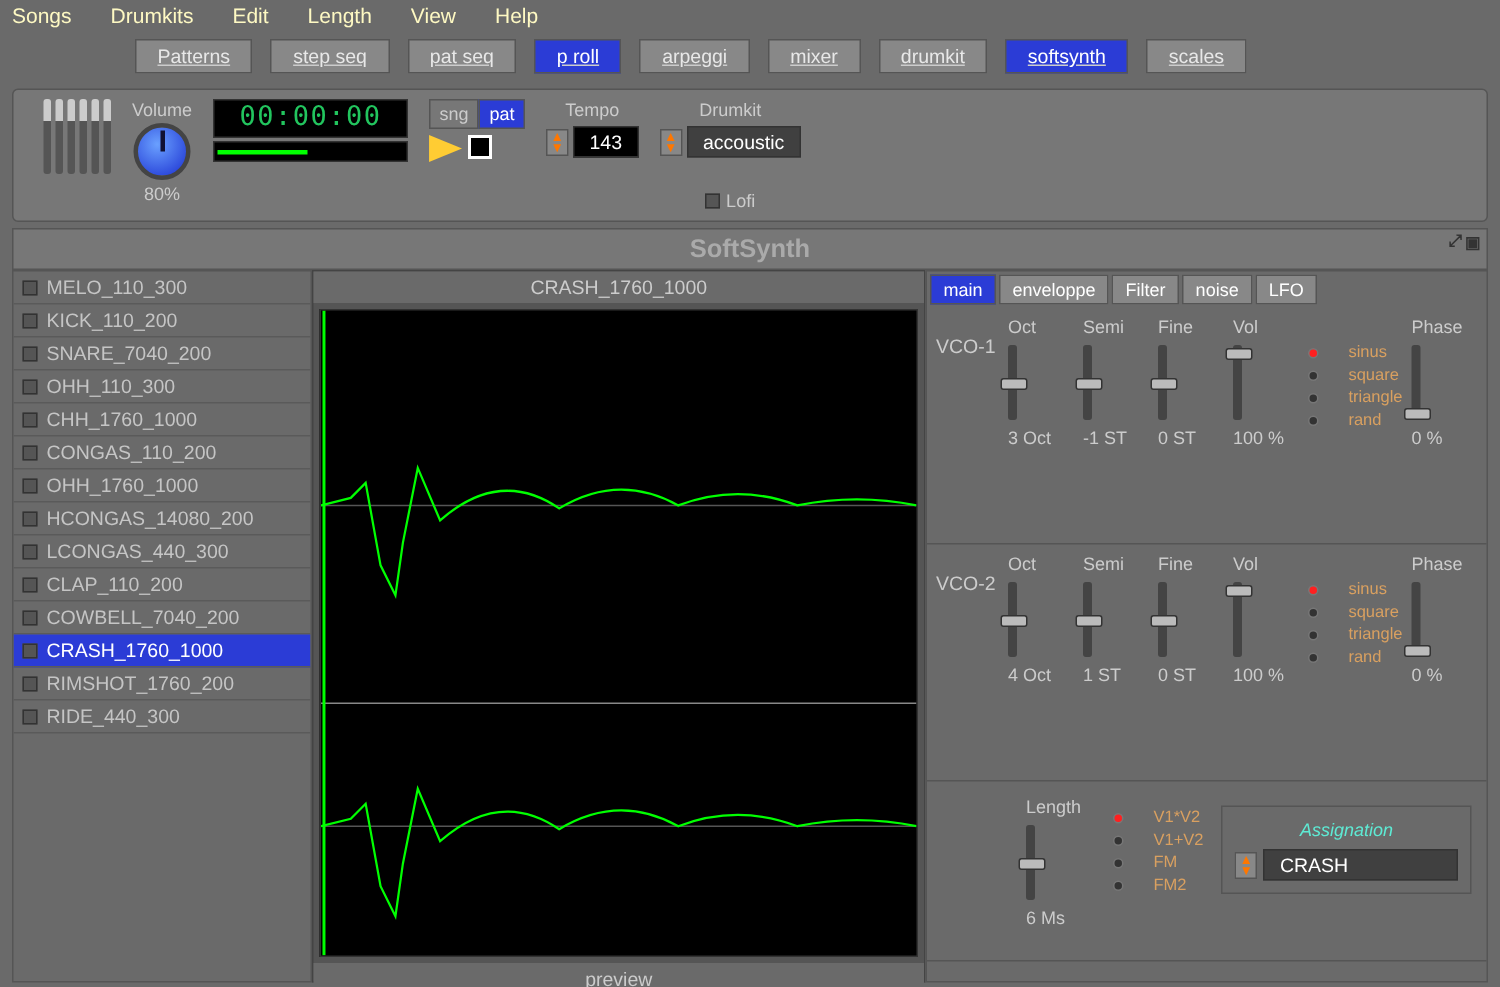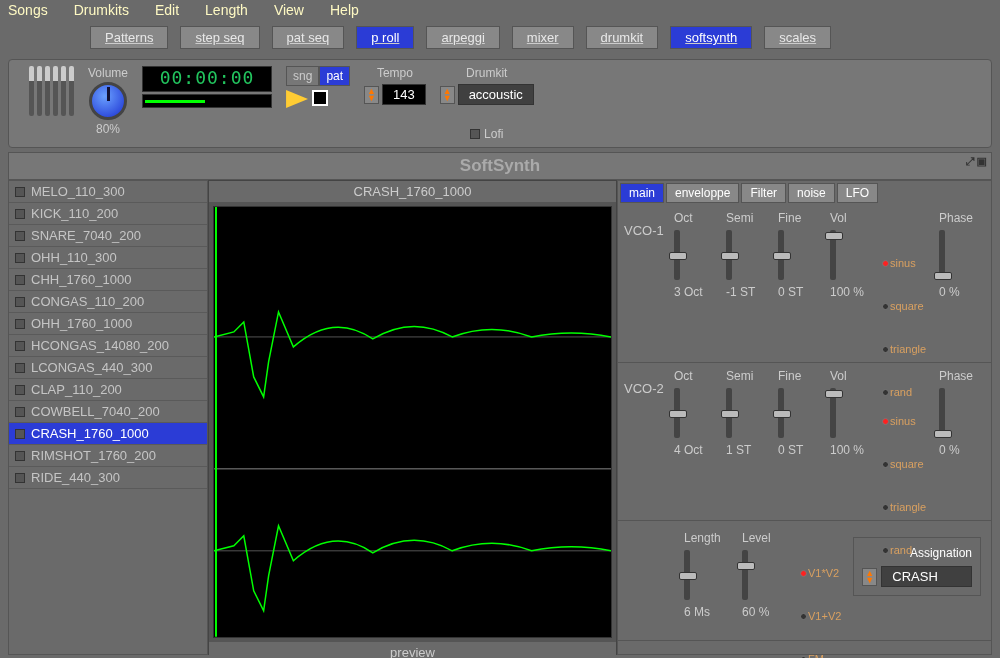--- a/index.html
+++ b/index.html
@@ -60,26 +60,26 @@
 .tabs { display:flex; gap:2px; padding:2px;}
 .tab { background:#888; border:1px solid #555; padding:2px 8px; font-size:12px; cursor:pointer; color:#ffffff;}
 .tab.active { background:#2b3cd6; color:#fff;}
 .vco { padding:6px 6px 10px; border-bottom:1px solid #555; display:flex; align-items:flex-start; gap:6px; height:158px; position:relative;}
 .vco-label { writing-mode: horizontal-tb; font-size:13px; color:#ccc; margin-top:12px; width:44px;}
 .slider-col { display:flex; flex-direction:column; align-items:flex-start; gap:3px; font-size:12px; color:#ccc; width:46px;}
 .slider { width:6px; height:50px; background:#444; position:relative; border-radius:2px; margin:2px 0;}
 .slider::after { content:''; position:absolute; left:-5px; width:16px; height:6px; background:#bbb; border:1px solid #333; border-radius:2px;}
 .s-top::after{top:2px;} .s-up::after{top:12px;} .s-mid::after{top:22px;} .s-bot::after{top:42px;}
 .wave-opts { display:flex; flex-direction:column; gap:3px; font-size:11px; color:#d9a060; margin-top:18px;}
-.wave-opts div{display:flex; align-items:center; gap:1px;margin-top:28px;}
+.wave-opts div{display:flex; align-items:center; gap:20px;}
 .radio{width:7px;height:7px;border-radius:50%;border:1px solid #777;background:#333;display:inline-block;}
 .radio.on{background:#ff2020;}
 .mix-row { display:flex; align-items:flex-start; gap:12px; padding:10px; border-bottom:1px solid #555; height:120px;}
 .assign { border:1px solid #555; padding:8px; flex:1; margin-top:6px;}
-.assign-title{ text-align:right; font-size:12px; margin-bottom:6px; color:#ffffff;}
+.assign-title{ text-align:center; font-size:12px; margin-bottom:6px; color:#5eead4;font-style:italic;}
 .assign-row{display:flex; gap:4px; align-items:center;}
 </style>
 </head>
 <body>
 
 <div class="menubar">
   <span>Songs</span>
   <span>Drumkits</span>
   <span>Edit</span>
   <span>Length</span>
@@ -340,25 +340,20 @@
         </div>
     </div>
 
     <div class="mix-row">
       <div style="width:44px"></div>
       <div class="slider-col">
           <span>Length</span>
           <div class="slider s-mid"></div>
           <span>6 Ms</span>
         </div>
-      <div class="slider-col">
-          <span>Level</span>
-          <div class="slider s-up"></div>
-          <span>60 %</span>
-        </div>
       <div class="wave-opts" id="mixmodes" style="margin-top:8px;">
           <div>
             <span class="radio on"></span>
             <span>V1*V2</span>
           </div>
           <div>
             <span class="radio"></span>
             <span>V1+V2</span>
           </div>
           <div>

